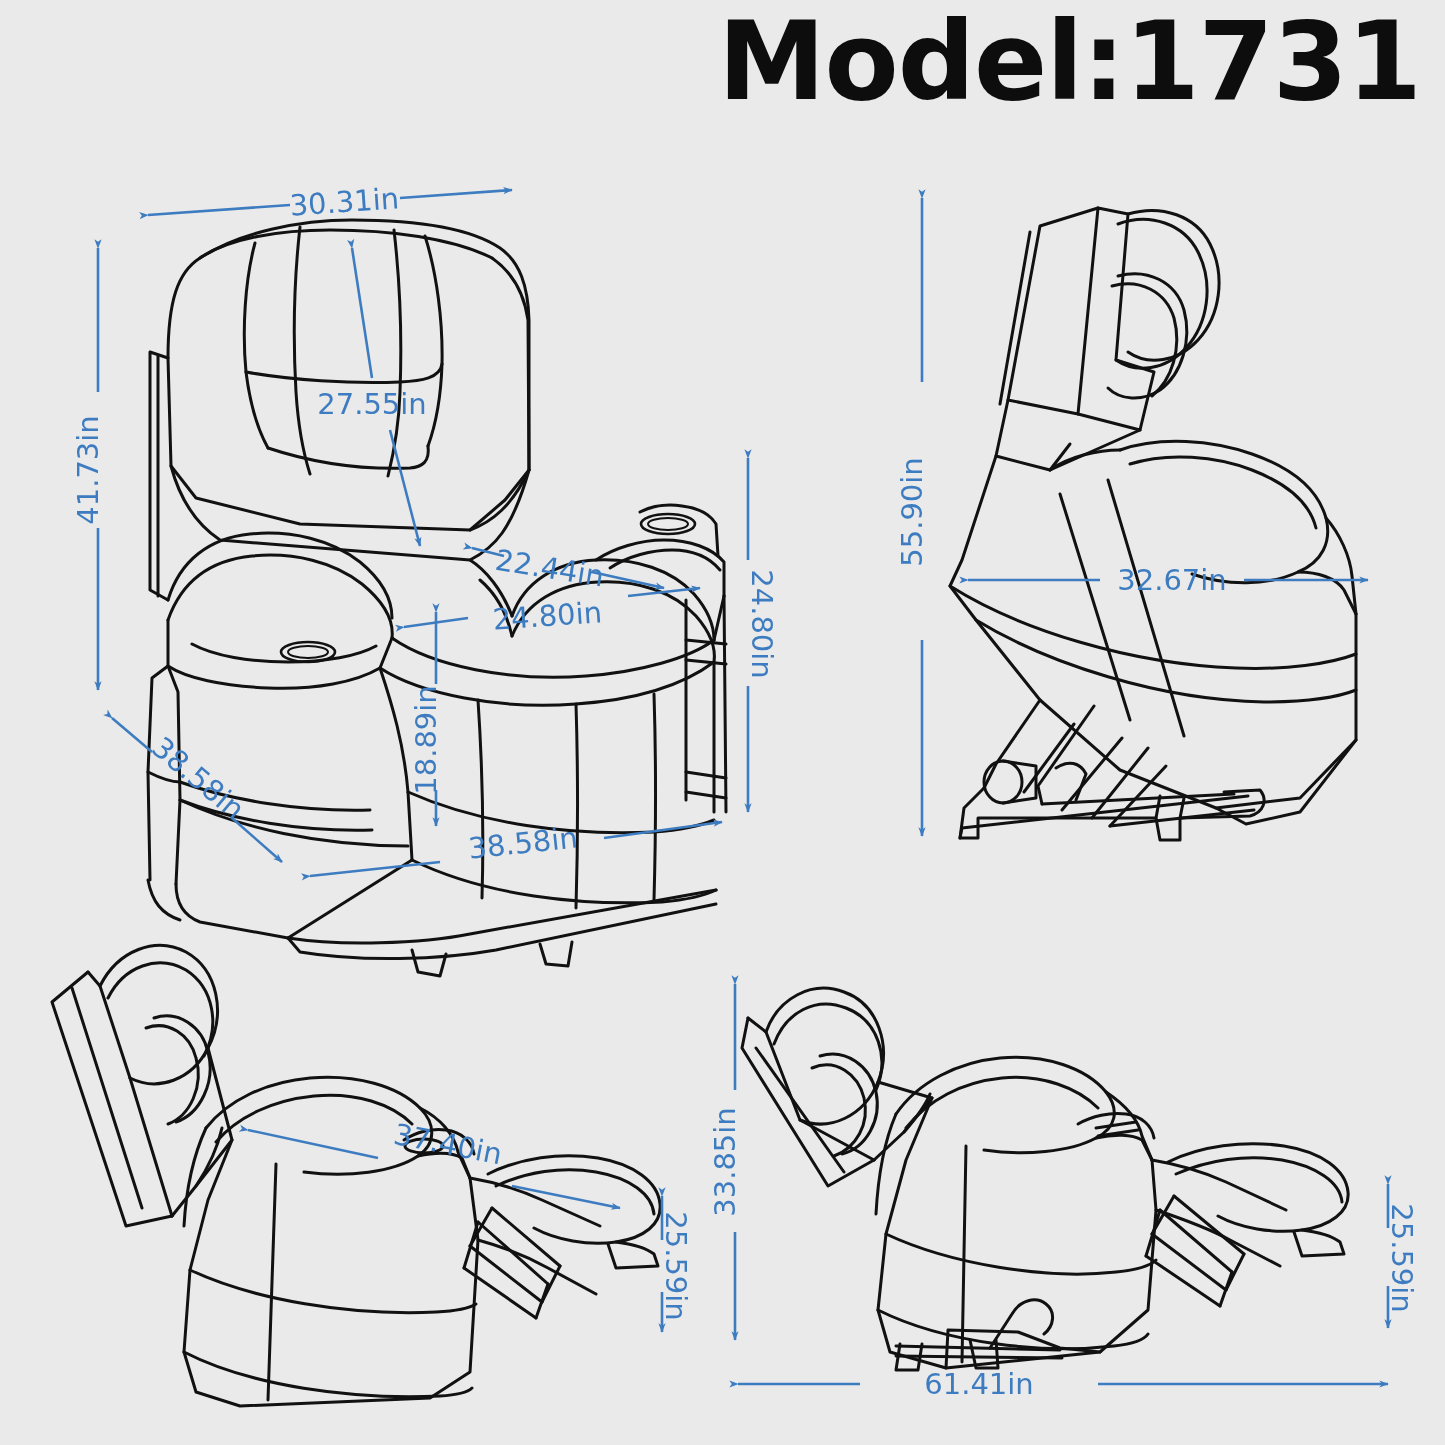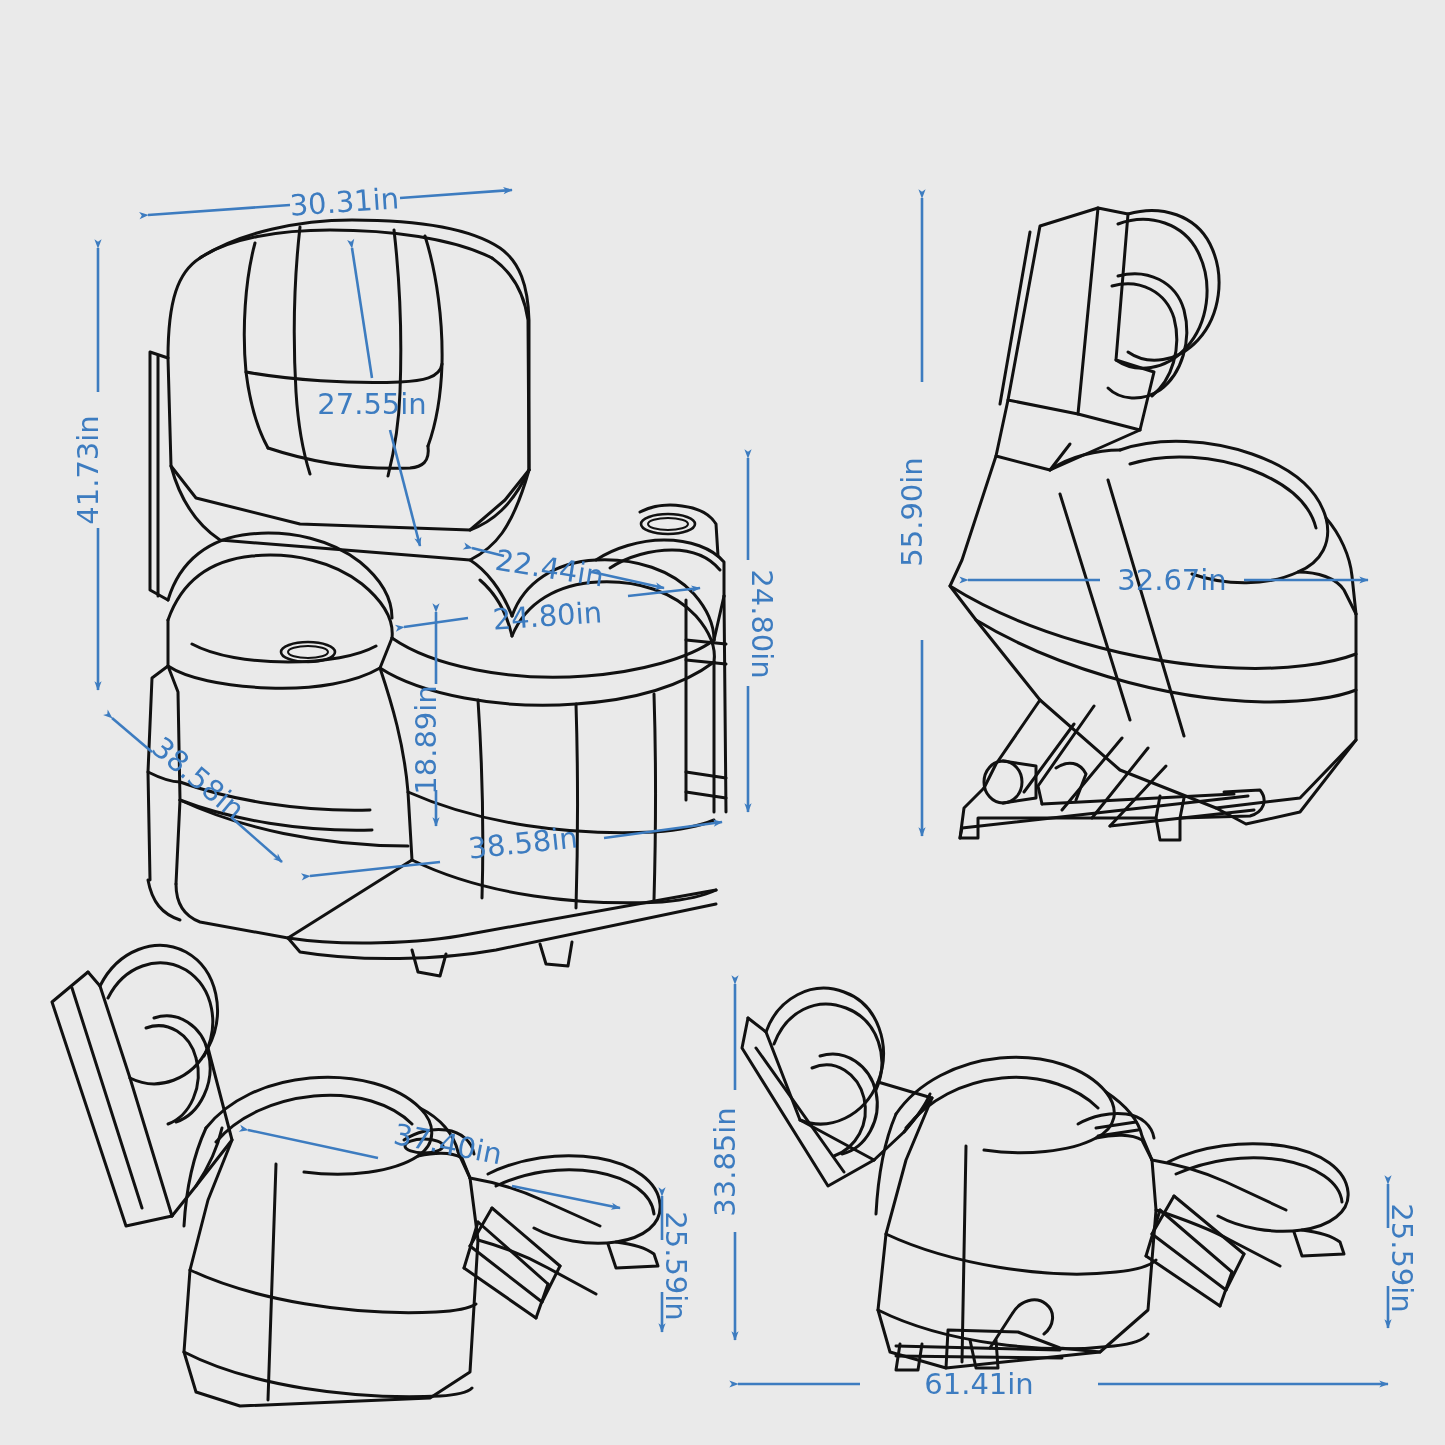--- a/index.html
+++ b/index.html
@@ -380,13 +380,14 @@
       <text x="666" y="1266" text-anchor="middle" transform="rotate(90 666 1266)">25.59in</text>
 
       <text x="735" y="1162" text-anchor="middle" transform="rotate(-90 735 1162)">33.85in</text>
 
       <text x="1392" y="1258" text-anchor="middle" transform="rotate(90 1392 1258)">25.59in</text>
 
       <text x="979" y="1394" text-anchor="middle">61.41in</text>
     </g>
   </svg>
 
+  <div class="title">Model:1731</div>
 </div>
 
 </body></html>

